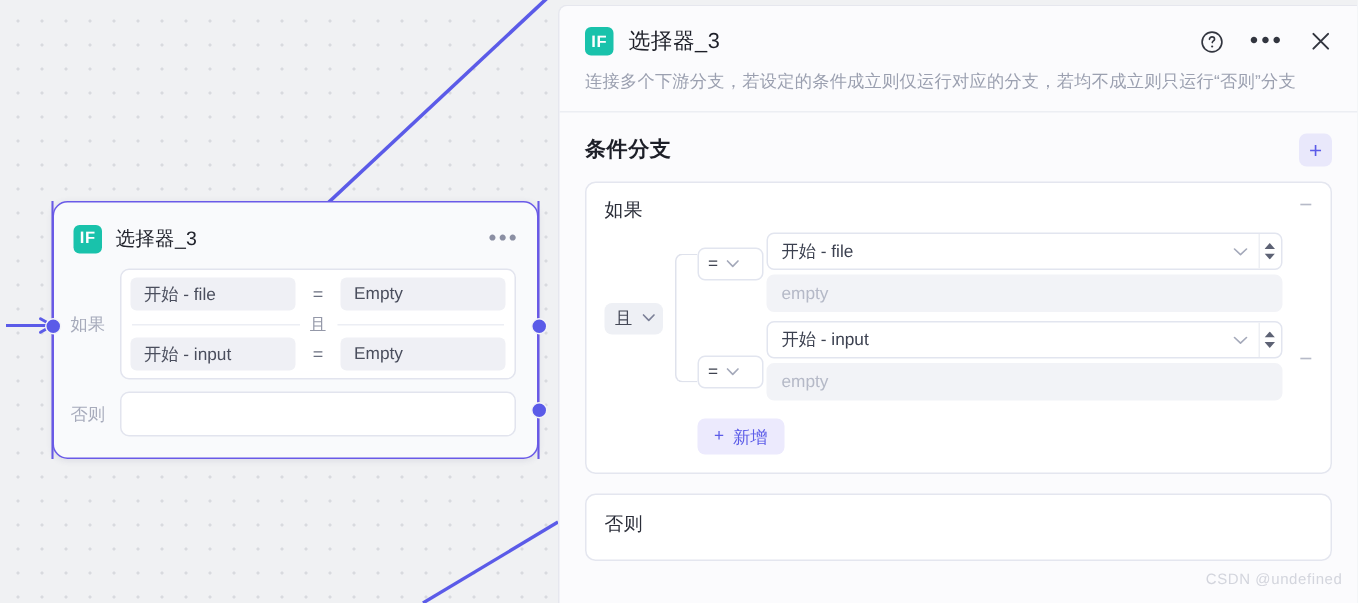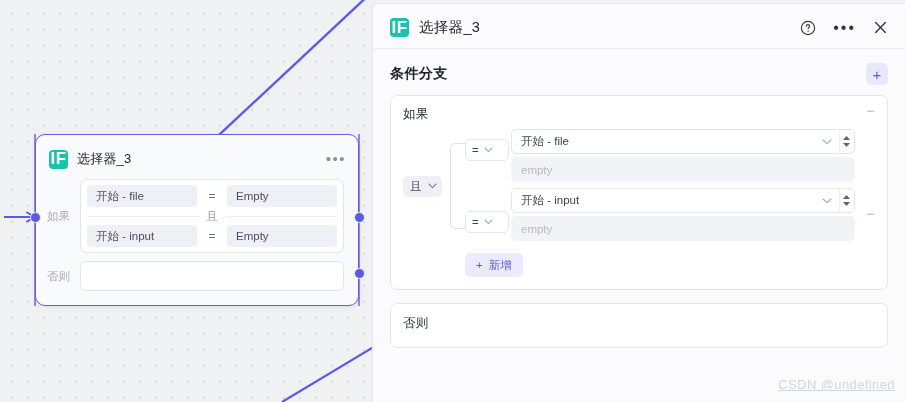--- a/index.html
+++ b/index.html
@@ -57,21 +57,21 @@
     height: 36px;
     padding: 0 12px 0 13px;
     box-sizing: border-box;
     margin-top: 6px;
   }
   .if-badge {
     width: 19px; height: 19px;
     border-radius: 4px;
     background: #19c2ab;
     color: #ffffff;
-    font-size: 17px;
+    font-size: 11px;
     font-weight: bold;
     letter-spacing: .5px;
     display: flex;
     align-items: center;
     justify-content: center;
     flex: none;
   }
   .node-title {
     margin-left: 9px;
     font-size: 13px;
@@ -419,26 +419,25 @@
     box-sizing: border-box;
     font-size: 12.5px;
     color: #2a2d38;
     letter-spacing: .3px;
   }
 
   .watermark {
     position: absolute;
     right: 10px;
     bottom: 10px;
-    font-size: 13px;
+    font-size: 10px;
     color: #d3d5dd;
     letter-spacing: .4px;
     user-select: none;
     pointer-events: none;
-    text-decoration: underline;
   }
 </style>
 </head>
 <body>
 
 <div id="app">
 
   <div class="canvas">
 
     <svg class="canvas-edges" viewBox="0 0 372 402" width="372" height="402">
@@ -516,20 +515,21 @@
             </svg>
           </div>
           <div class="ic-dots">•••</div>
           <div class="ic-btn">
             <svg width="15" height="15" viewBox="0 0 15 15" fill="none">
               <path d="M2.6 2.6 L12.4 12.4 M12.4 2.6 L2.6 12.4" stroke="#32353f" stroke-width="1.35" stroke-linecap="round"></path>
             </svg>
           </div>
         </div>
       </div>
+      <div class="ph-desc">连接多个下游分支，若设定的条件成立则仅运行对应的分支，若均不成立则只运行“否则”分支</div>
     </div>
 
     <div class="sec-head">
       <div class="sec-title">条件分支</div>
       <div class="add-sq">+</div>
     </div>
 
     <div class="branch-card">
 
       <div class="branch-top">

